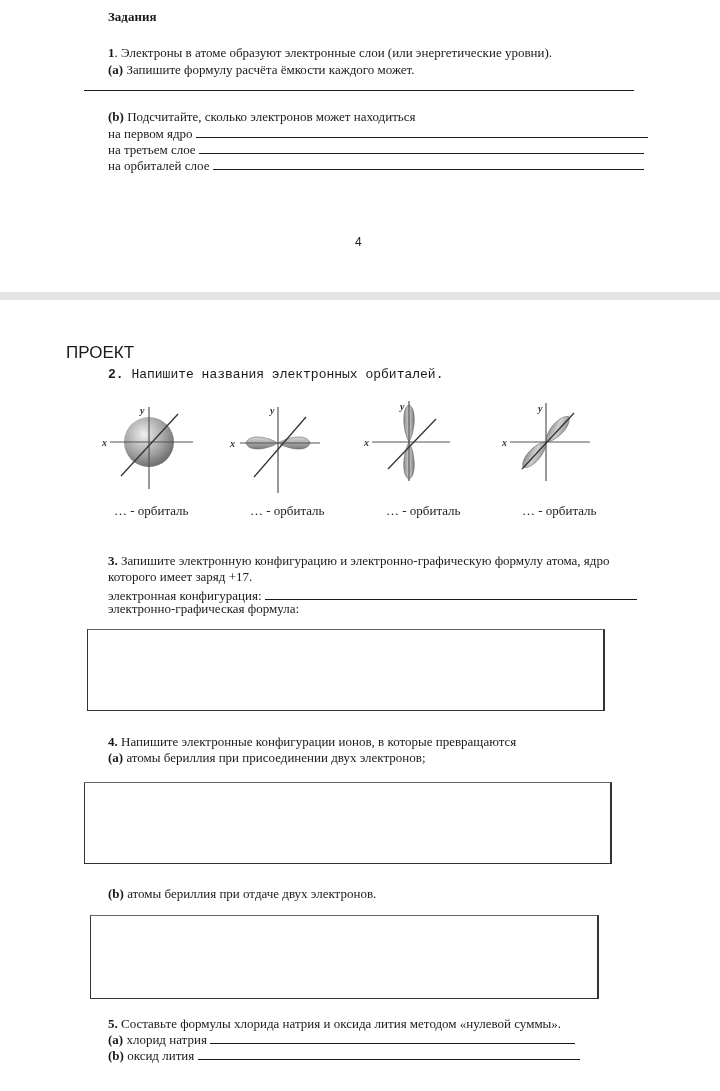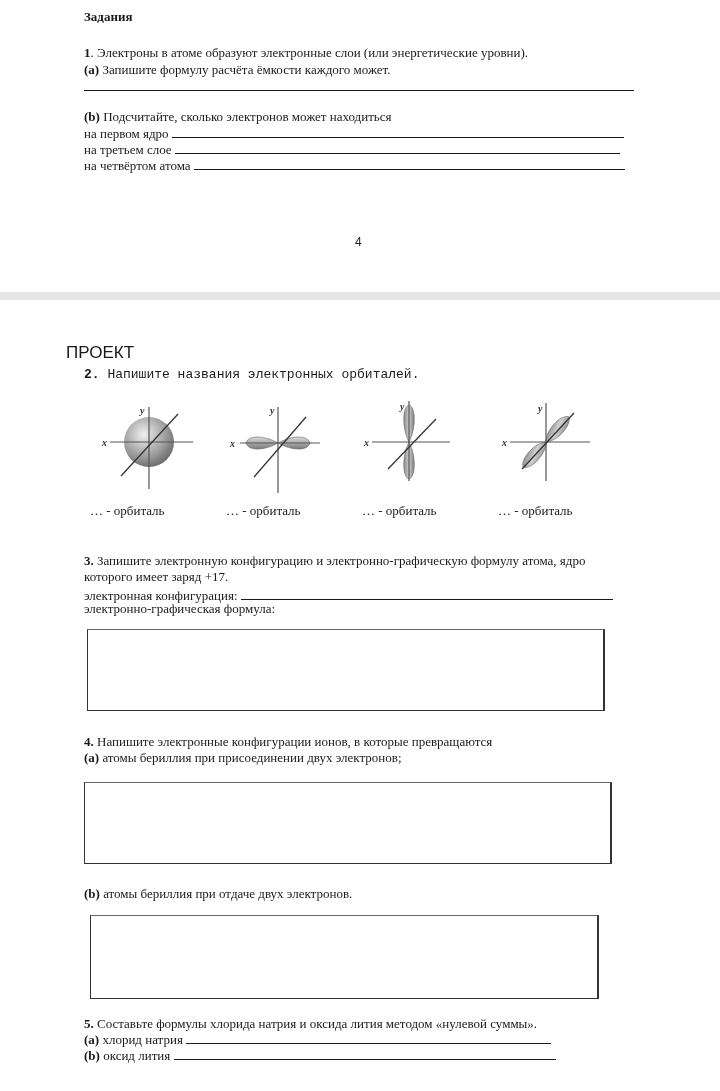--- a/index.html
+++ b/index.html
@@ -1,19 +1,19 @@
 <!DOCTYPE html>
 <html><head>
   <meta charset="utf-8">
   <style>
     html, body { margin:0; padding:0; background:#ffffff; }
     body { width:720px; height:1091px; position:relative; overflow:hidden;
            font-family:"Liberation Serif","DejaVu Serif",serif; color:#1a1a1a; }
     .abs { position:absolute; white-space:nowrap; }
-    .txt { font-size:13px; line-height:16px; }
+    .txt { font-size:13px; line-height:16px;margin-left:24px; }
     .b { font-weight:bold; }
     .blank { display:inline-block; border-bottom:1px solid #1a1a1a; height:11px; vertical-align:baseline; }
     .sep { position:absolute; left:0; top:292px; width:720px; height:8px; background:#e4e4e4; }
     .pagenum { font-family:"Liberation Sans","DejaVu Sans",sans-serif; font-size:12px; }
     .proekt { font-family:"Liberation Sans","DejaVu Sans",sans-serif; font-size:17px; }
     .box { position:absolute; border:1px solid #333; border-right-width:2px; border-top-color:#666; background:#fff; }
     .orb { position:absolute; width:110px; height:100px; background:#fff; }
     .orb svg { width:100%; height:100%; display:block; }
   </style>
 </head>
@@ -34,21 +34,21 @@
 </div>
 <div class="abs txt" style="left:84px;top:126px;">
   <span>на первом ядро</span>
   <span class="blank" style="width:452px;"></span>
 </div>
 <div class="abs txt" style="left:84px;top:142px;">
   <span>на третьем слое</span>
   <span class="blank" style="width:445px;"></span>
 </div>
 <div class="abs txt" style="left:84px;top:158px;">
-  <span>на четвёртом атома</span>
+  <span>на орбиталей слое</span>
   <span class="blank" style="width:431px;"></span>
 </div>
 
 <div class="abs pagenum" style="left:355px;top:235px;">4</div>
 
 <div class="sep"></div>
 
 <div class="abs proekt" style="left:66px;top:343px;">ПРОЕКТ</div>
 
 <div class="abs txt" style="left:84px;top:367px;font-family:Liberation Mono, monospace;">

